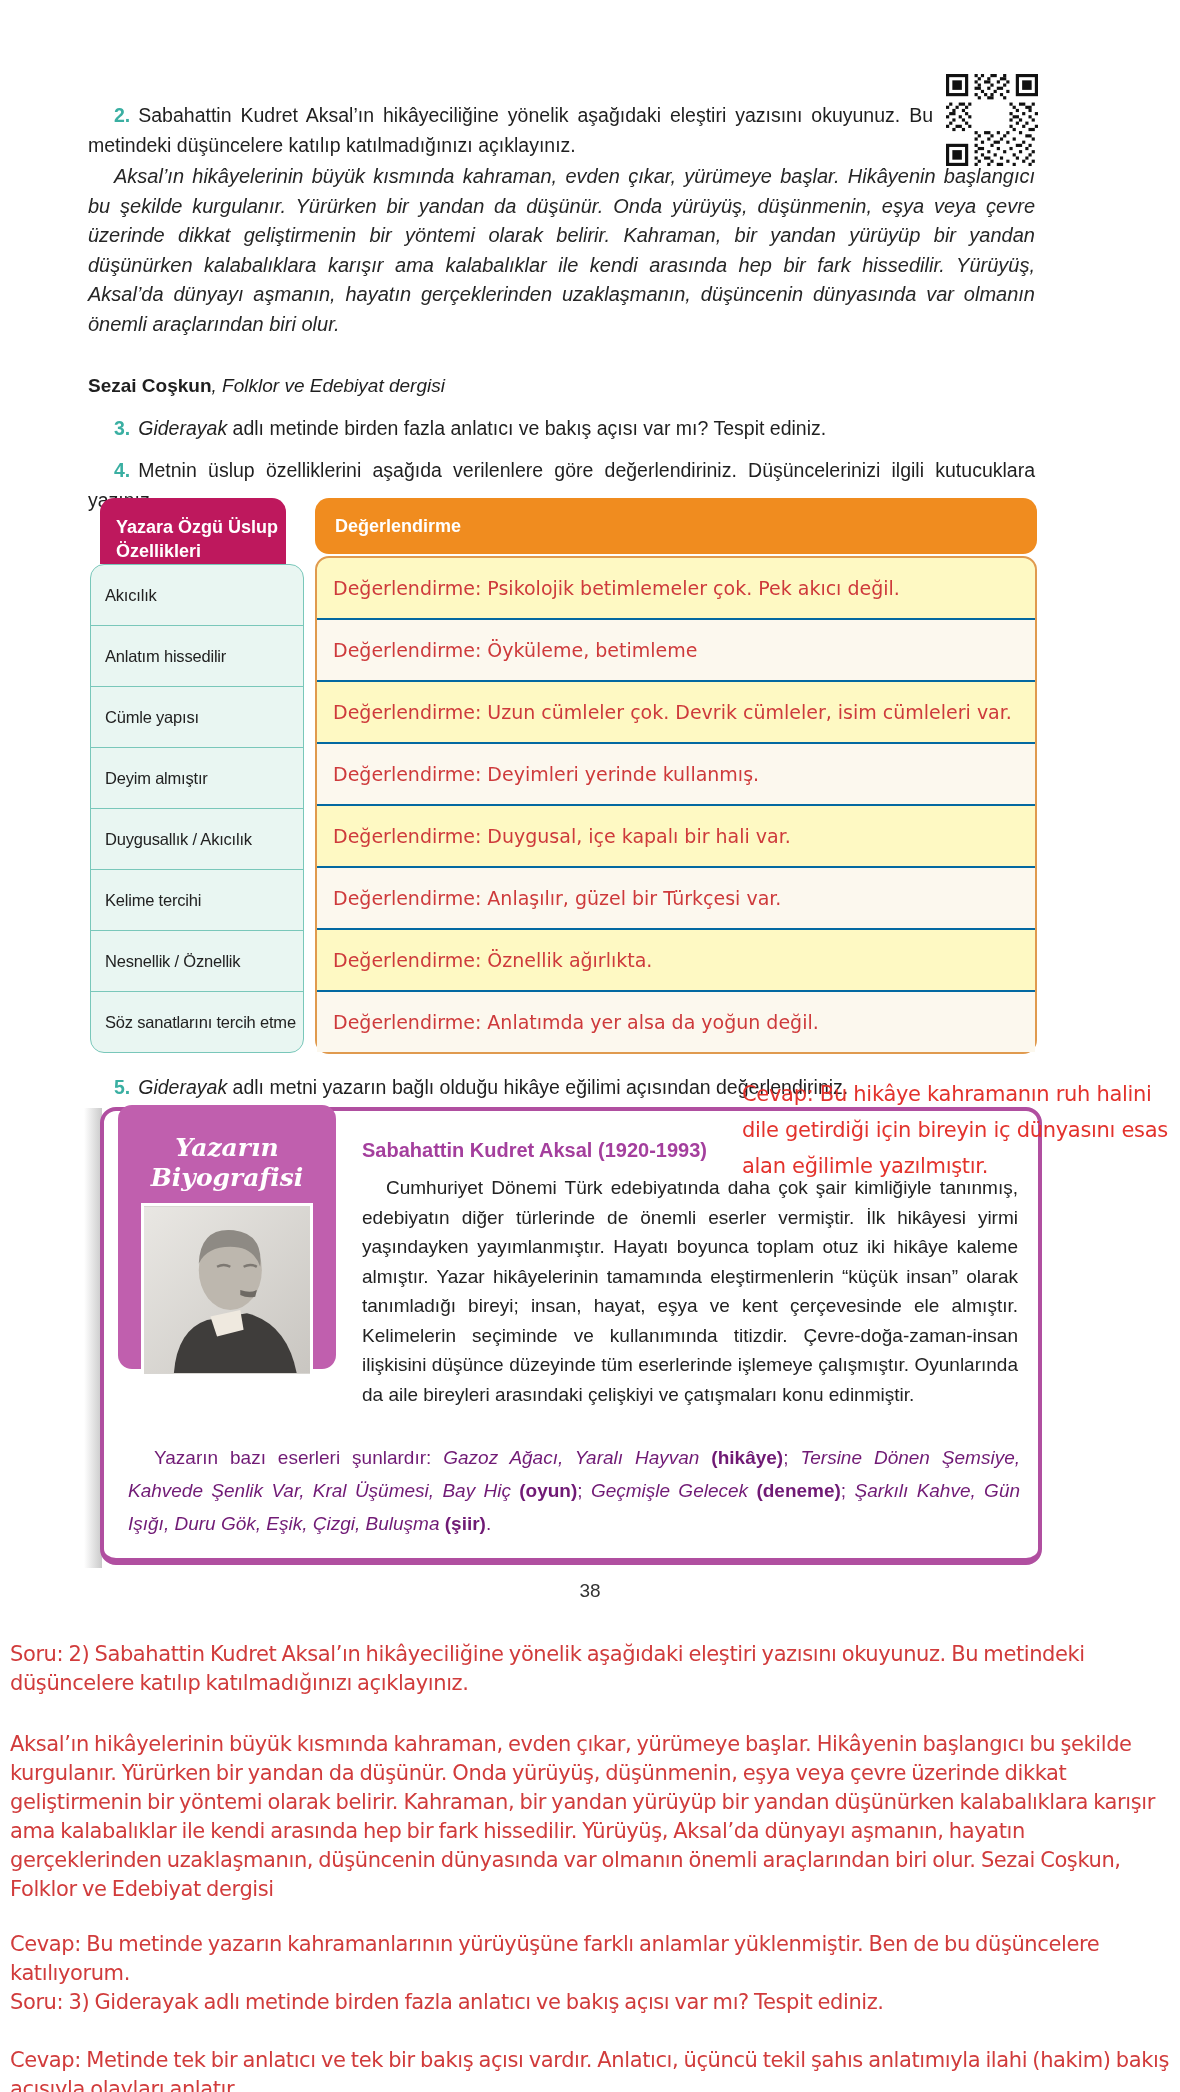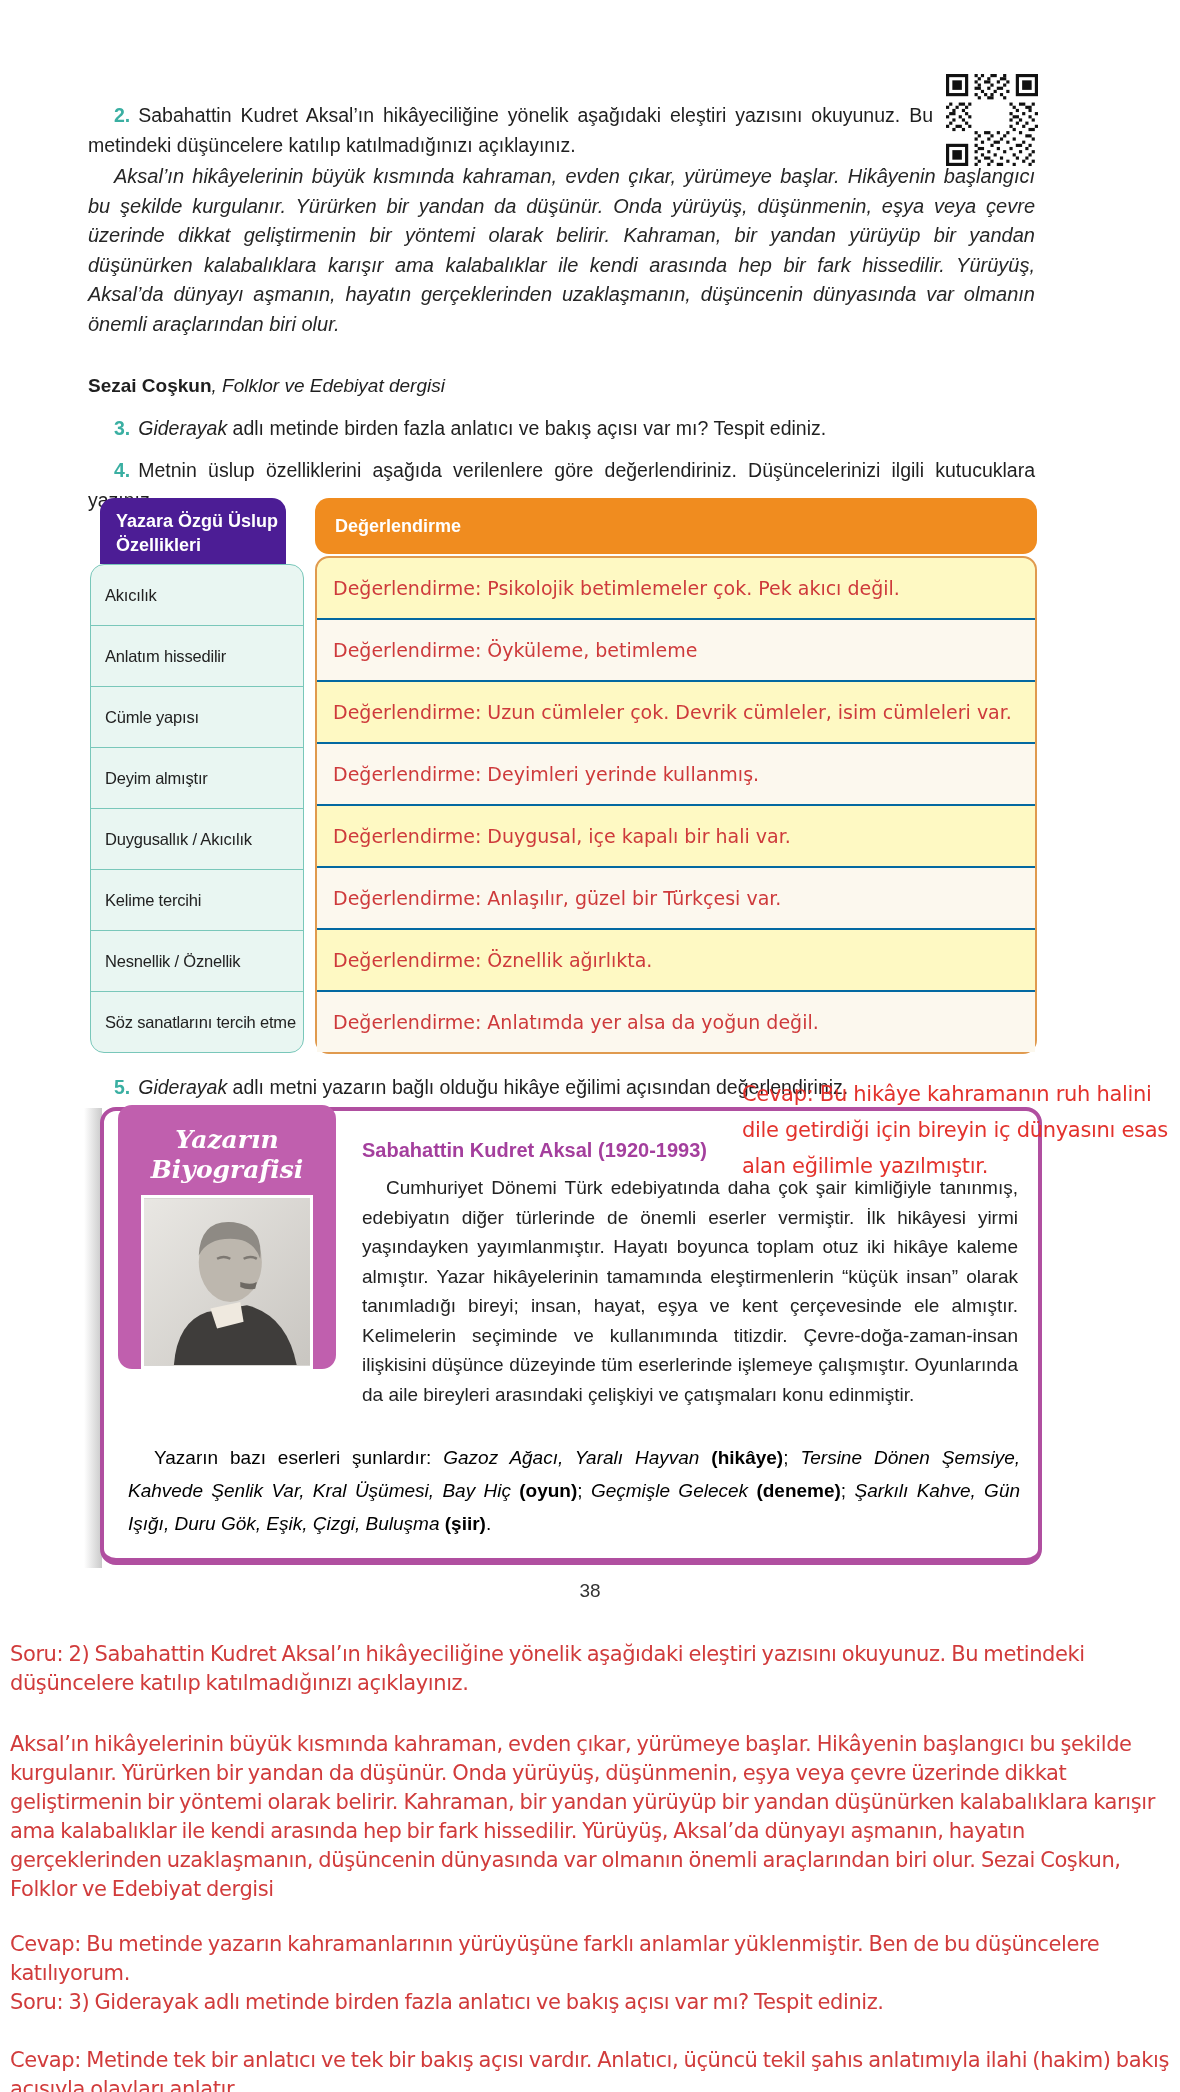--- a/index.html
+++ b/index.html
@@ -23,22 +23,22 @@
   .attribution { position:absolute; left:88px; top:356px; width:947px; font-size:19px; }
   .attribution .auth { font-weight:bold; }
   .attribution .src  { font-style:italic; }
 
   
   .qr { position:absolute; left:946px; top:72px; width:92px; height:96px; }
 
   
   .th-left {
     position:absolute; left:100px; top:498px; width:186px; height:66px;
-    background:#4c1d95; color:#fff; font-weight:bold; font-size:18px; line-height:24px;
-    border-radius:14px 14px 0 0; padding:11px 0 0 16px; box-sizing:border-box;
+    background:#be185d; color:#fff; font-weight:bold; font-size:18px; line-height:24px;
+    border-radius:14px 14px 0 0; padding:17px 0 0 16px; box-sizing:border-box;
   }
   .th-right {
     position:absolute; left:315px; top:498px; width:722px; height:56px;
     background:#f08c1f; color:#fff; font-weight:bold; font-size:18px;
     border-radius:14px; padding-left:20px; box-sizing:border-box; display:flex; align-items:center;
   }
   .tcol-left {
     position:absolute; left:90px; top:564px; width:212px;
     border:1px solid #79c7ba; border-radius:14px; overflow:hidden; background:#e9f6f2;
   }
@@ -71,34 +71,34 @@
   .bio {
     position:absolute; left:100px; top:1107px; width:942px; height:458px; box-sizing:border-box;
     background:#fff; border:4px solid #b04fa0; border-bottom-width:7px; border-radius:16px; z-index:2;
   }
   .bio-tab {
     position:absolute; left:14px; top:-6px; width:218px; height:264px;
     background:#c05fae; border-radius:14px; text-align:center;
   }
   .bio-tab-title {
     font-family:"DejaVu Serif", serif; font-style:italic; font-weight:bold;
-    color:#fff; font-size:25px; line-height:30px; padding-top:20px;
+    color:#fff; font-size:25px; line-height:30px; padding-top:28px;
   }
   .bio-photo {
     width:166px; height:168px; margin:10px auto 0 auto; border:3px solid #fff; background:#d8d6d2; display:block;
   }
   .bio-title { position:absolute; left:258px; top:28px; width:660px;
     color:#a43f9d; font-weight:bold; font-size:20px; }
   .bio-body {
     position:absolute; left:258px; top:62px; width:656px;
     font-size:19px; line-height:29.5px; text-align:justify; text-indent:24px; color:#222;
   }
   .bio-works {
     position:absolute; left:24px; top:330px; width:892px;
-    font-size:19px; line-height:33px; text-align:justify; text-indent:26px; color:#000000;
+    font-size:19px; line-height:33px; text-align:justify; text-indent:26px; color:#701a75;
   }
   .wk-i { font-style:italic; }
   .wk-b { font-weight:bold; }
 
   .page-number { position:absolute; left:0; top:1580px; width:1180px; text-align:center; font-size:19px; color:#333; }
 
   
   .ws {
     position:absolute; left:10px; width:1160px;
     font-family:"DejaVu Sans", sans-serif; font-size:21px; line-height:29px;

